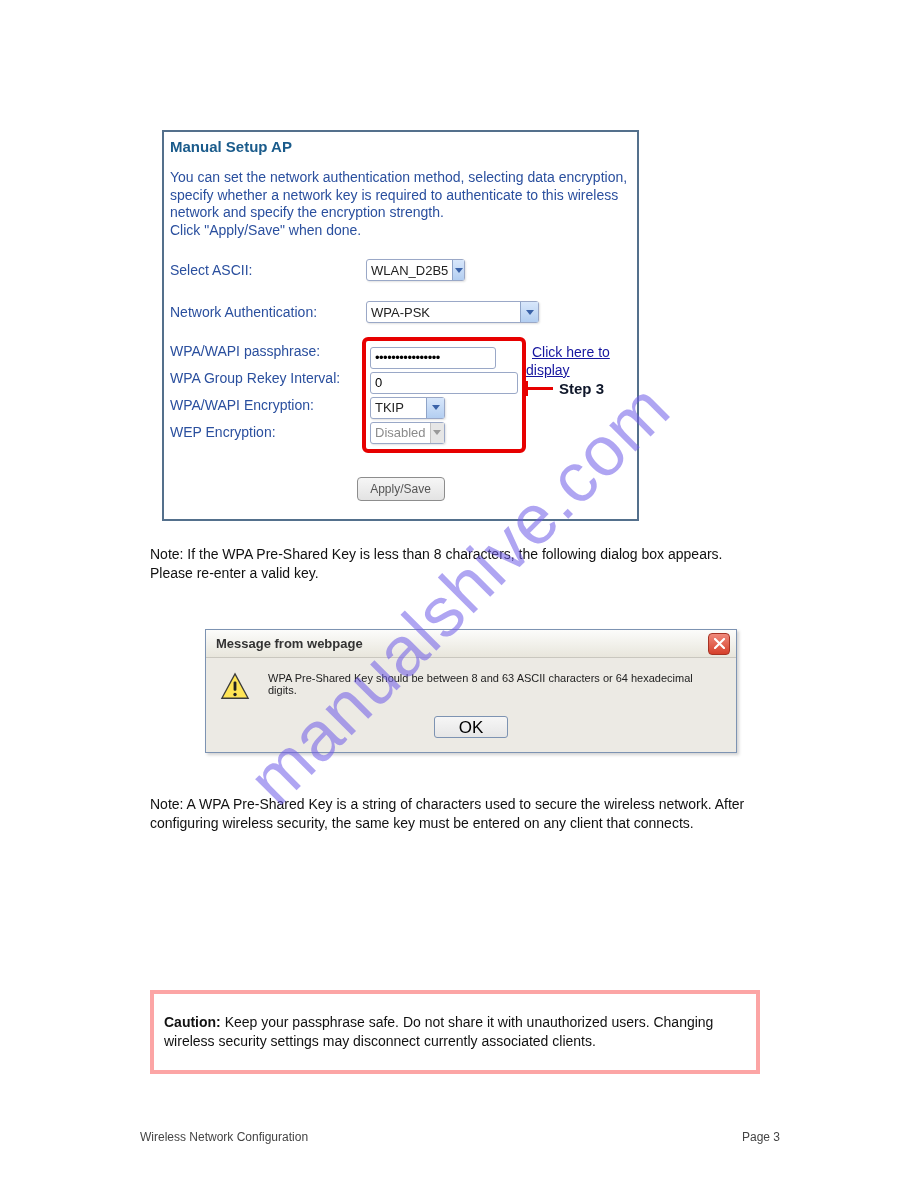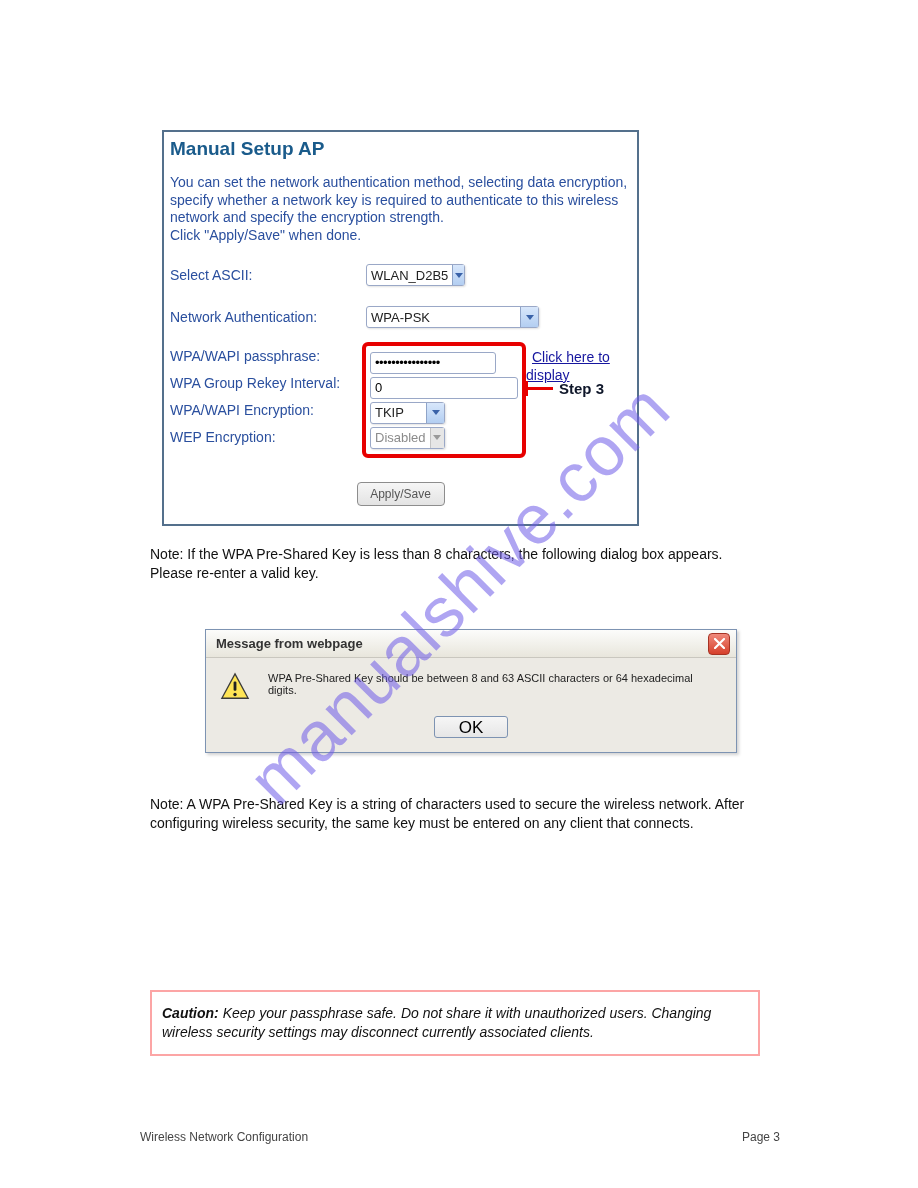--- a/index.html
+++ b/index.html
@@ -36,21 +36,21 @@
     left: 162px;
     top: 130px;
     width: 477px;
     border: 2px solid #54708c;
     background: #fff;
     padding: 4px 6px 14px 6px;
   }
   .panel-title {
     color: #1a5b8b;
     font-weight: bold;
-    font-size: 19px;
+    font-size: 15px;
     margin: 2px 0 14px 0;
   }
   .intro {
     color: #2a4f9e;
     font-size: 14px;
     line-height: 1.25;
     margin-bottom: 20px;
   }
   .form-row {
     display: flex;
@@ -221,21 +221,21 @@
 
   
   .text-block {
     position: absolute;
     font-size: 14px;
     color: #111;
     line-height: 1.35;
   }
   .tb1 { left: 150px; top: 545px; width: 610px; }
   .tb2 { left: 150px; top: 795px; width: 600px; }
-  .tb3 { left: 150px; top: 990px; width: 610px; border: 2px solid #fca5a5; padding: 12px 10px; font-style: italic; }
+  .tb3 { left: 150px; top: 990px; width: 610px; border: 4px solid #fca5a5; padding: 19px 10px; }
   .caution-title { font-weight: bold; }
 
   
   .footer {
     position: absolute;
     left: 140px;
     bottom: 44px;
     width: 640px;
     display: flex;
     justify-content: space-between;

